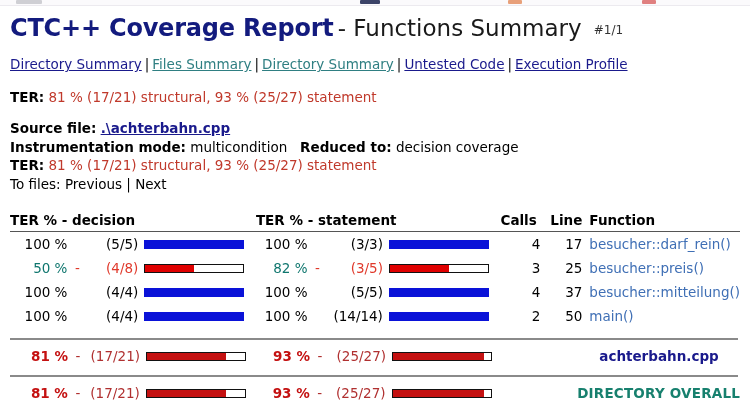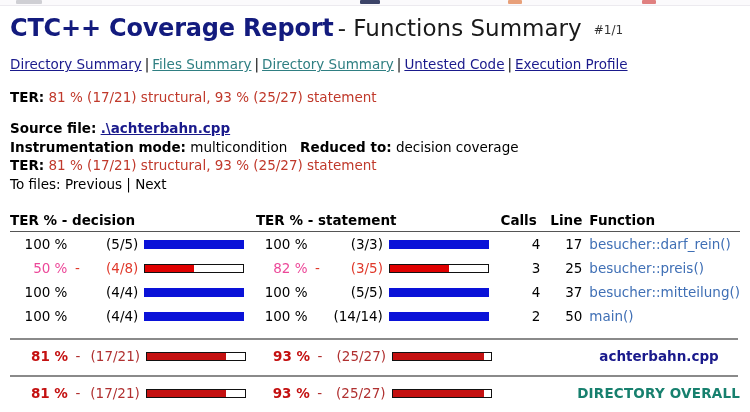--- a/index.html
+++ b/index.html
@@ -139,21 +139,21 @@
   .c-line    { width: 34px;  text-align: right; padding-right: 7px !important; }
   .c-func    { text-align: left; }
 
   .th-dec    { }
   .th-stm    { }
   .th-calls  { text-align: left; padding-right: 8px !important; }
   .th-line   { text-align: right !important; padding-right: 7px !important; }
   .th-func   { }
 
   .pct-ok   { color: #000000; }
-  .pct-bad  { color: #ec4899; }
+  .pct-bad  { color: #0f766e; }
   .frac-ok  { color: #000000; }
   .frac-bad { color: #e0392b; }
   .dash     { color: #e0392b; }
 
   a.fn {
     color: #3f6fb5;
     text-decoration: none;
     cursor: pointer;
   }
 

